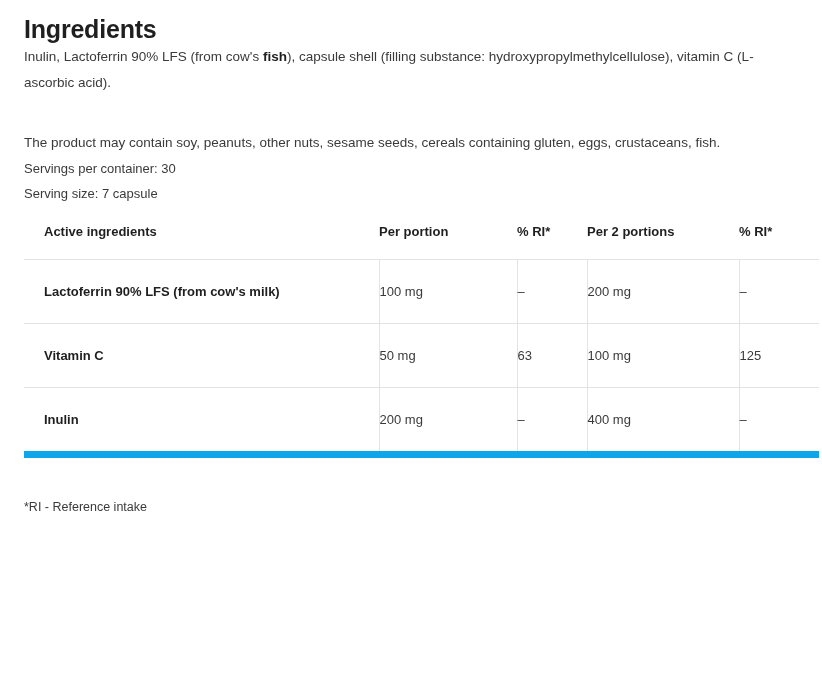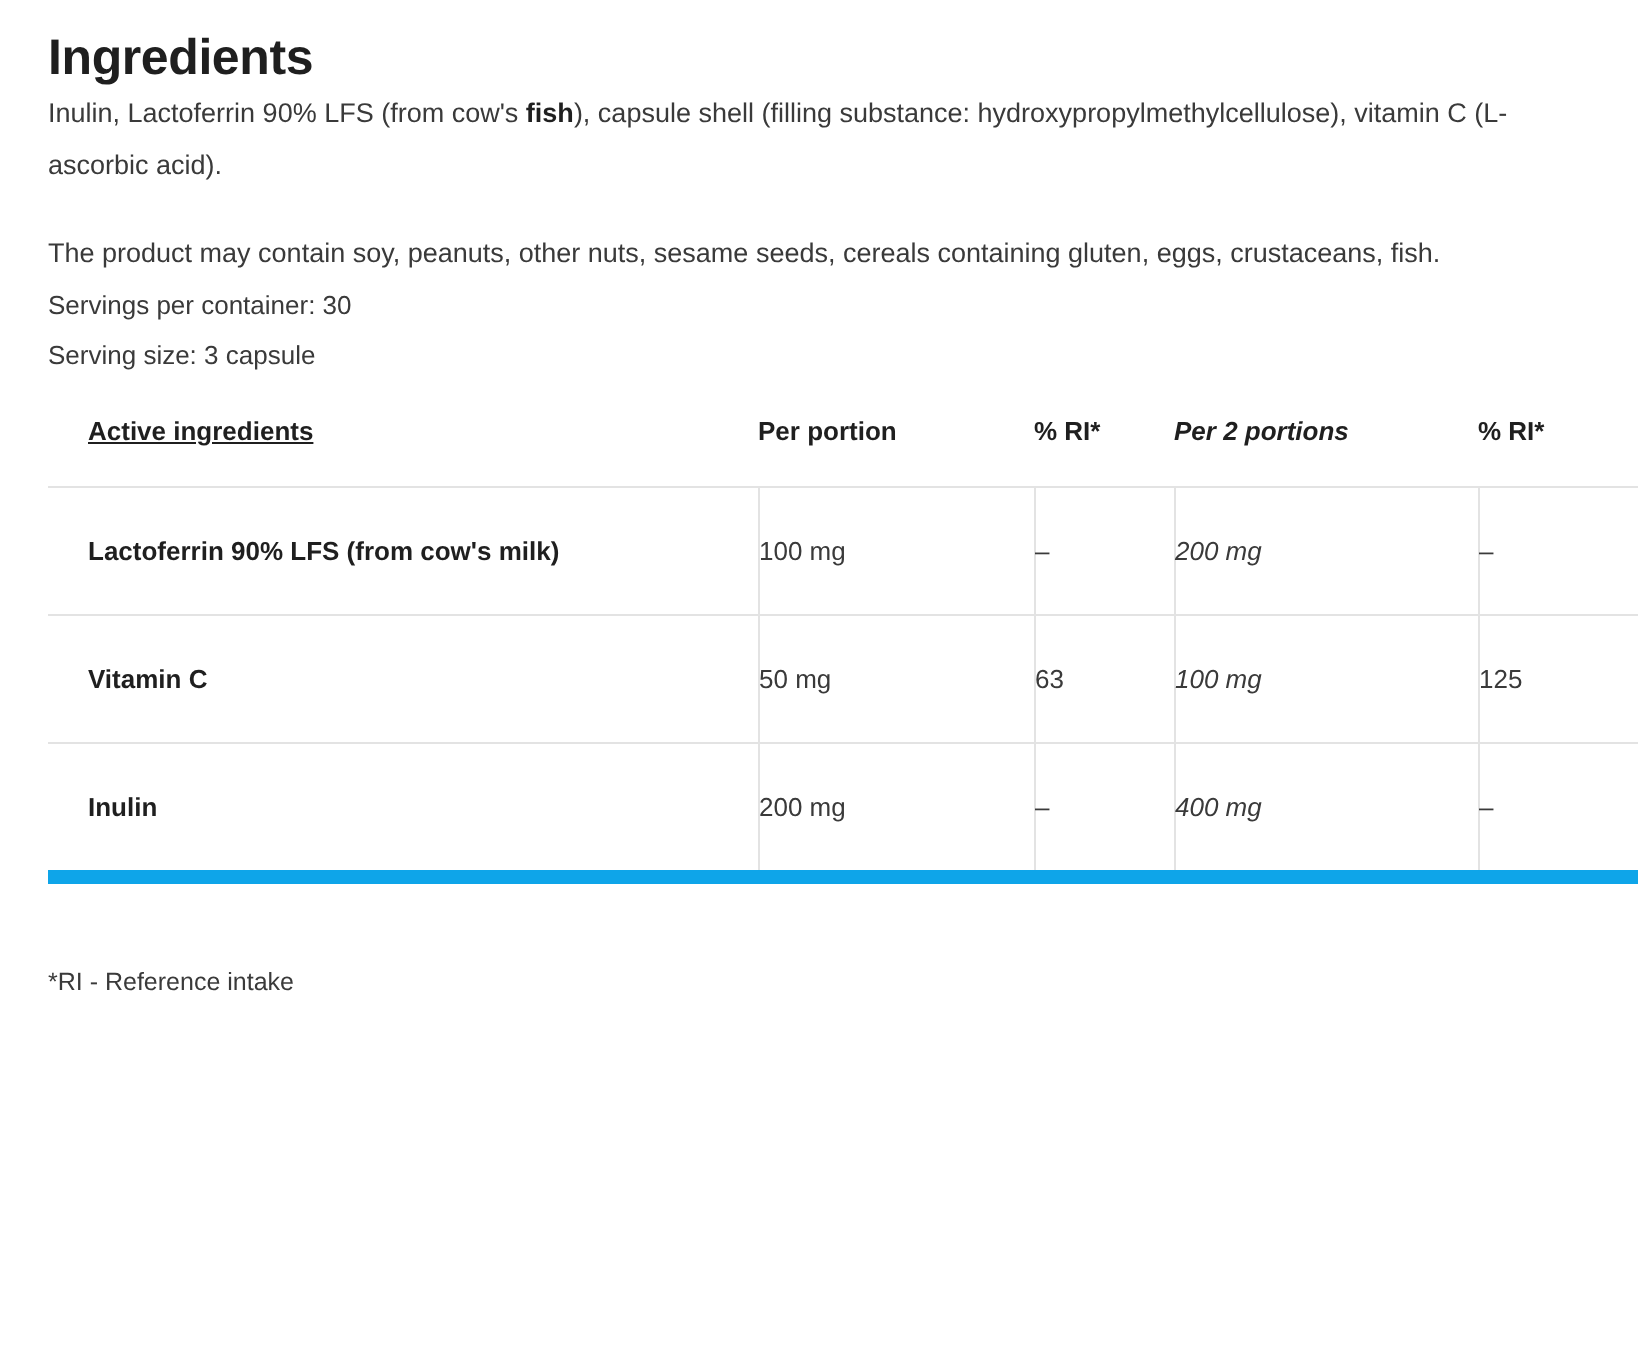--- a/index.html
+++ b/index.html
@@ -34,21 +34,21 @@
     margin-bottom: 22px;
   }
   p.body-text {
     font-size: 13.5px;
     line-height: 26px;
     color: #3a3a3a;
     margin: 0;
     max-width: 760px;
   }
   p.body-text.second {
-    margin-top: 18px;
+    margin-top: 34px;
   }
   .nutrition-title {
     margin-top: 28px;
     margin-bottom: 18px;
   }
   .meta-line {
     font-size: 13px;
     line-height: 25px;
     color: #3a3a3a;
   }
@@ -59,40 +59,40 @@
     margin-top: 18px;
     table-layout: fixed;
   }
   table.facts th {
     text-align: left;
     font-size: 13px;
     font-weight: 700;
     color: #1f1f1f;
     padding: 0 0 20px 0;
   }
-  table.facts thead th:first-child { padding-left: 20px; text-decoration: underline; }
+  table.facts thead th:first-child { padding-left: 20px; }
   table.facts tbody td {
     font-size: 13px;
     color: #3a3a3a;
     padding: 24px 0;
     border-top: 1px solid #e3e3e3;
     border-right: 1px solid #e3e3e3;
     vertical-align: middle;
   }
   table.facts tbody tr td:last-child { border-right: none; }
   table.facts tbody tr:last-child td { border-bottom: 7px solid #0ea5e9; }
   table.facts tbody td.name {
     font-weight: 700;
     color: #1f1f1f;
     padding-left: 20px;
   }
   .col-name   { width: 335px; }
   .col-p1     { width: 138px; }
   .col-r1     { width: 70px; }
-  .col-p2     { width: 152px; font-style: italic; }
+  .col-p2     { width: 152px; }
   .col-r2     { width: 80px; }
   th.col-p1, td.col-p1,
   th.col-r1, td.col-r1,
   th.col-p2, td.col-p2,
   th.col-r2, td.col-r2 { padding-left: 20px; }
   .footnote {
     margin-top: 42px;
     font-size: 12.5px;
     color: #3a3a3a;
   }
@@ -104,21 +104,21 @@
 <div class="page">
 
   <h2 class="section-title ingredients-title">Ingredients</h2>
 
   <p class="body-text"><span>Inulin, Lactoferrin 90% LFS (from cow's </span><span class="bold-inline">fish</span><span>), capsule shell (filling substance: hydroxypropylmethylcellulose), vitamin C (L-ascorbic acid).</span></p>
 
   <p class="body-text second">The product may contain soy, peanuts, other nuts, sesame seeds, cereals containing gluten, eggs, crustaceans, fish.</p>
 
 
   <div class="meta-line">Servings per container: 30</div>
-  <div class="meta-line">Serving size: 3 capsule</div>
+  <div class="meta-line">Serving size: 7 capsule</div>
 
   <table class="facts">
     <thead>
       <tr>
         <th class="col-name">Active ingredients</th>
         <th class="col-p1">Per portion</th>
         <th class="col-r1">% RI*</th>
         <th class="col-p2">Per 2 portions</th>
         <th class="col-r2">% RI*</th>
       </tr>

